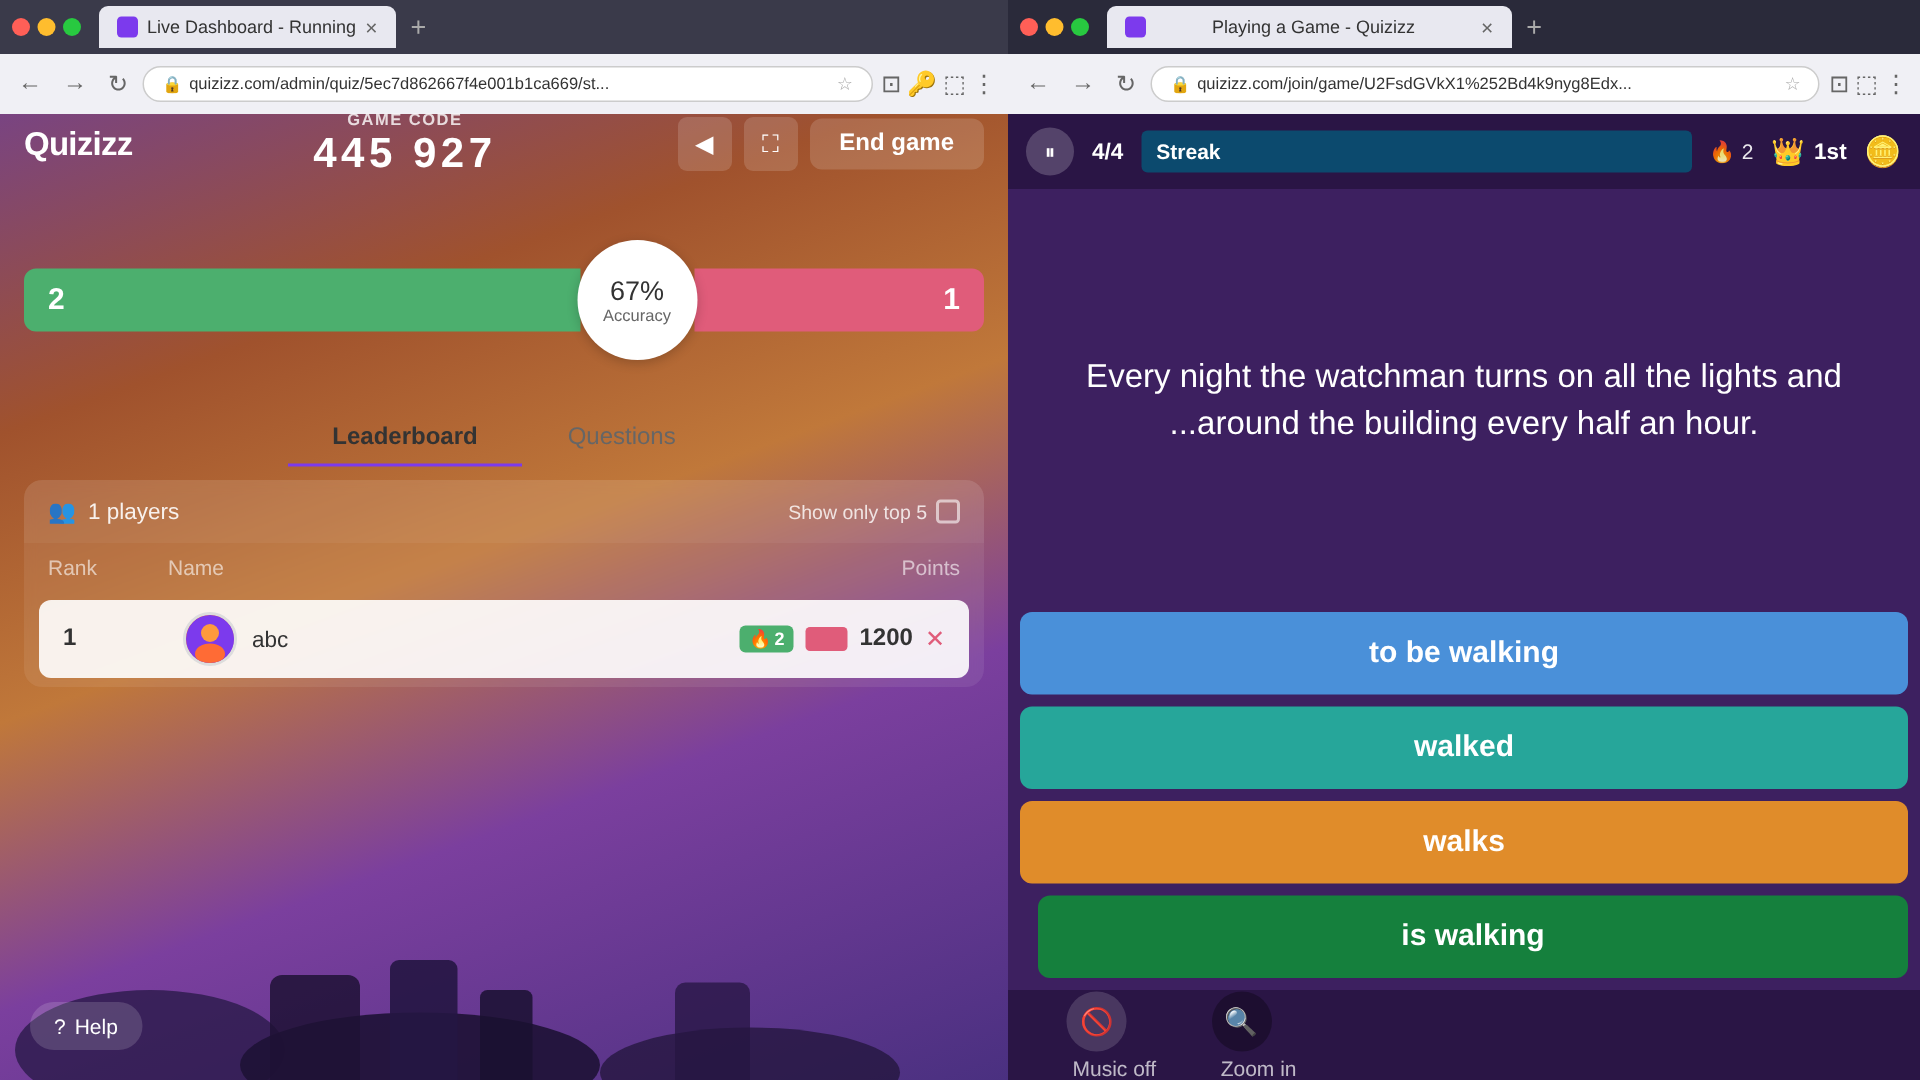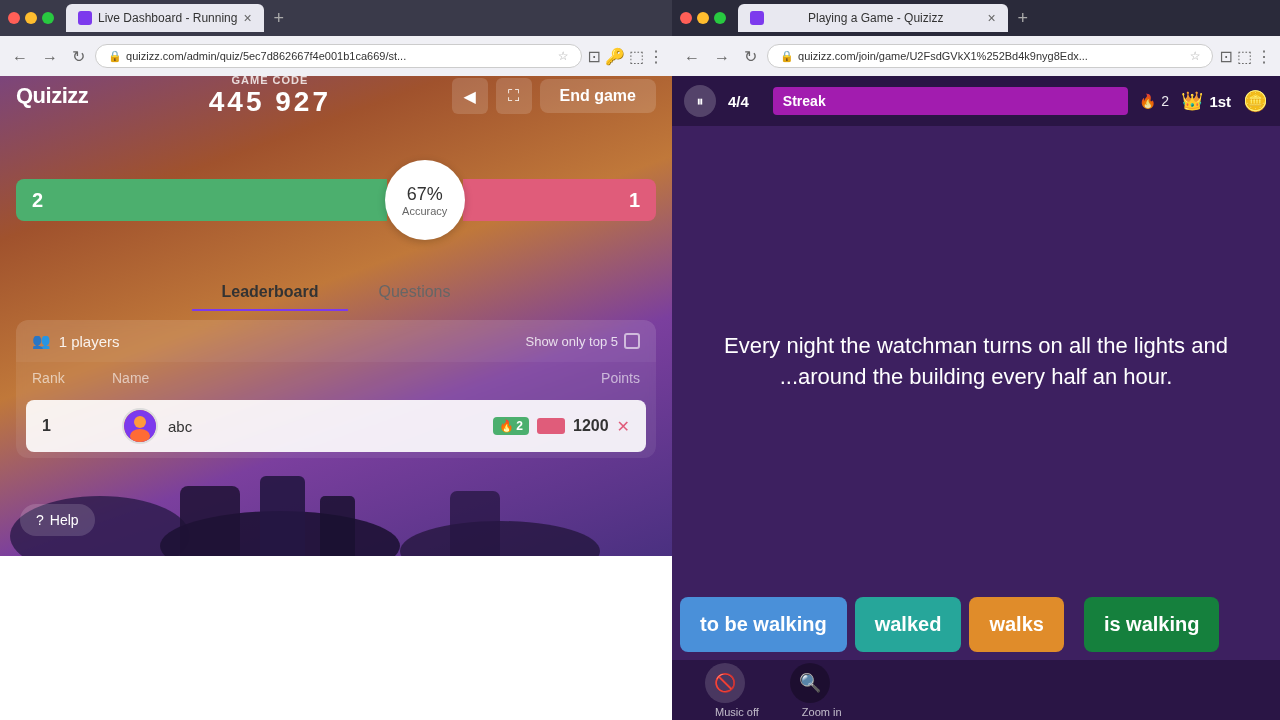--- a/index.html
+++ b/index.html
@@ -1,21 +1,21 @@
 <!DOCTYPE html>
 <html><head>
   <meta charset="utf-8">
   <style>
     * { margin: 0; padding: 0; box-sizing: border-box; }
     body { width: 1280px; height: 720px; overflow: hidden; font-family: 'Segoe UI', Arial, sans-serif; display: flex; }
 
     
     .left-panel {
       width: 672px;
-      height: 556px;
+      height: 720px;
       position: relative;
       overflow: hidden;
       flex-shrink: 0;
     }
     .bg-gradient {
       position: absolute;
       inset: 0;
       background: linear-gradient(160deg, #6b3fa0 0%, #a0522d 30%, #c0783a 50%, #7b3f9e 70%, #4a3080 100%);
       z-index: 0;
     }
@@ -369,25 +369,25 @@
       cursor: pointer;
       display: flex; align-items: center; justify-content: center;
     }
     .question-counter {
       color: white;
       font-size: 15px;
       font-weight: 600;
     }
     .streak-bar {
       flex: 1;
-      background: #a21caf;
+      background: #0c4a6e;
       border-radius: 4px;
       height: 28px;
       display: flex; align-items: center; padding: 0 10px;
-      font-size: 14px; font-weight: 600; color: white; margin-left: 12px;
+      font-size: 14px; font-weight: 600; color: white;
     }
     .streak-count {
       display: flex; align-items: center; gap: 4px;
       color: rgba(255,255,255,0.9);
       font-size: 14px;
     }
     .position-badge {
       display: flex; align-items: center; gap: 6px;
       color: white;
       font-size: 15px;
@@ -410,21 +410,21 @@
       text-align: center;
       line-height: 1.4;
       padding: 20px;
       flex: 1;
       display: flex; align-items: center; justify-content: center;
     }
 
     
     .answers-grid {
       display: flex;
-      flex-direction: row;
+      flex-direction: column;
       gap: 8px;
       padding: 0 8px 8px;
     }
     .answer-btn {
       border: none;
       border-radius: 8px;
       padding: 16px 20px;
       font-size: 20px;
       font-weight: 600;
       color: white;
@@ -452,21 +452,21 @@
       background: none; border: none; cursor: pointer;
     }
     .bottom-btn-circle {
       width: 40px; height: 40px;
       background: rgba(255,255,255,0.15);
       border-radius: 50%;
       display: flex; align-items: center; justify-content: center;
       font-size: 18px; color: white;
     }
     .bottom-btn-label {
-      font-size: 11px;
+      font-size: 14px;
       color: rgba(255,255,255,0.7);
       padding-left: 23px;
     }
   </style>
 </head>
 <body>
 
 <div class="left-panel">
   <div class="bg-gradient"></div>
 

